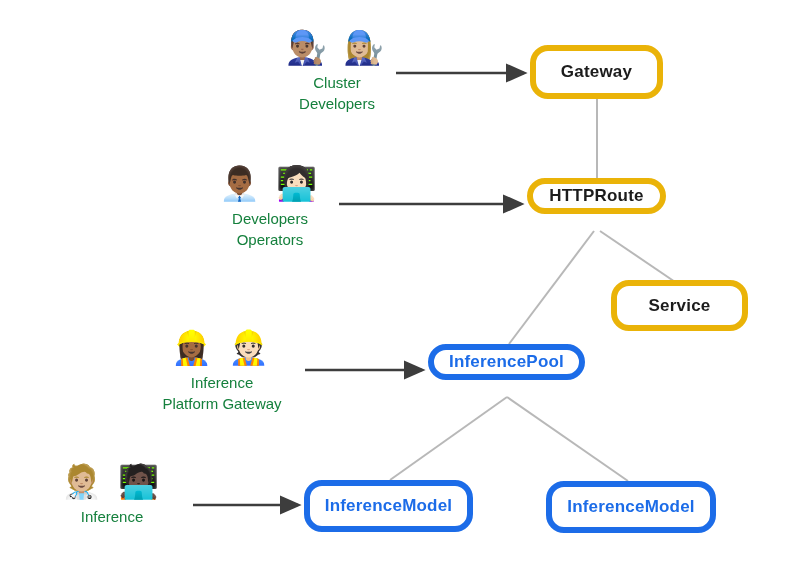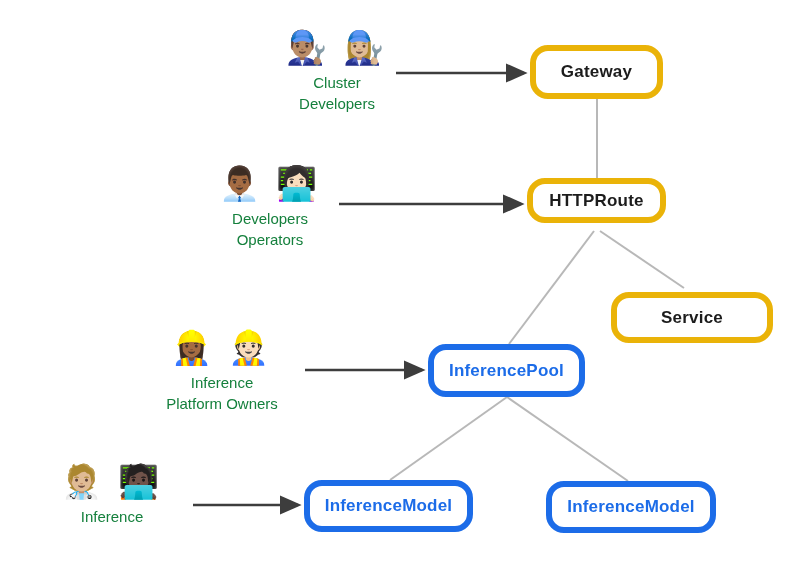--- a/index.html
+++ b/index.html
@@ -80,25 +80,25 @@
     <line class="connector" x1="507" y1="397" x2="628" y2="481"></line>
 
     <line class="actor-arrow" x1="396" y1="73" x2="524" y2="73" marker-end="url(#arrowhead)"></line>
     <line class="actor-arrow" x1="339" y1="204" x2="521" y2="204" marker-end="url(#arrowhead)"></line>
     <line class="actor-arrow" x1="305" y1="370" x2="422" y2="370" marker-end="url(#arrowhead)"></line>
     <line class="actor-arrow" x1="193" y1="505" x2="298" y2="505" marker-end="url(#arrowhead)"></line>
   </svg>
 
   <div class="node" style="left:530px; top:45px; width:133px; height:54px;">Gateway</div>
 
-  <div class="node" style="left:527px; top:178px; width:139px; height:45px;">HTTPRoute</div>
+  <div class="node" style="left:527px; top:178px; width:139px; height:36px;">HTTPRoute</div>
 
-  <div class="node" style="left:611px; top:292px; width:162px; height:51px;">Service</div>
+  <div class="node" style="left:611px; top:280px; width:137px; height:51px;">Service</div>
 
-  <div class="node blue" style="left:428px; top:344px; width:157px; height:53px;">InferencePool</div>
+  <div class="node blue" style="left:428px; top:344px; width:157px; height:36px;">InferencePool</div>
 
   <div class="node blue" style="left:304px; top:480px; width:169px; height:52px;">InferenceModel</div>
 
   <div class="node blue" style="left:546px; top:481px; width:170px; height:52px;">InferenceModel</div>
 
   <div class="actor" style="left:262px; top:28px; width:150px;">
     <div class="emojis">👨🏽‍🔧 👩🏼‍🔧</div>
     <div class="caption">
       <div>Cluster</div>
       <div>Developers</div>
@@ -110,21 +110,21 @@
     <div class="caption">
       <div>Developers</div>
       <div>Operators</div>
     </div>
   </div>
 
   <div class="actor" style="left:132px; top:328px; width:180px;">
     <div class="emojis">👷🏾‍♀️ 👷🏻</div>
     <div class="caption">
       <div>Inference</div>
-      <div>Platform Owners</div>
+      <div>Platform Gateway</div>
     </div>
   </div>
 
   <div class="actor" style="left:22px; top:462px; width:180px;">
     <div class="emojis">🧑🏼‍⚕️ 🧑🏿‍💻</div>
     <div class="caption">
       <div>Inference</div>
     </div>
   </div>
 

